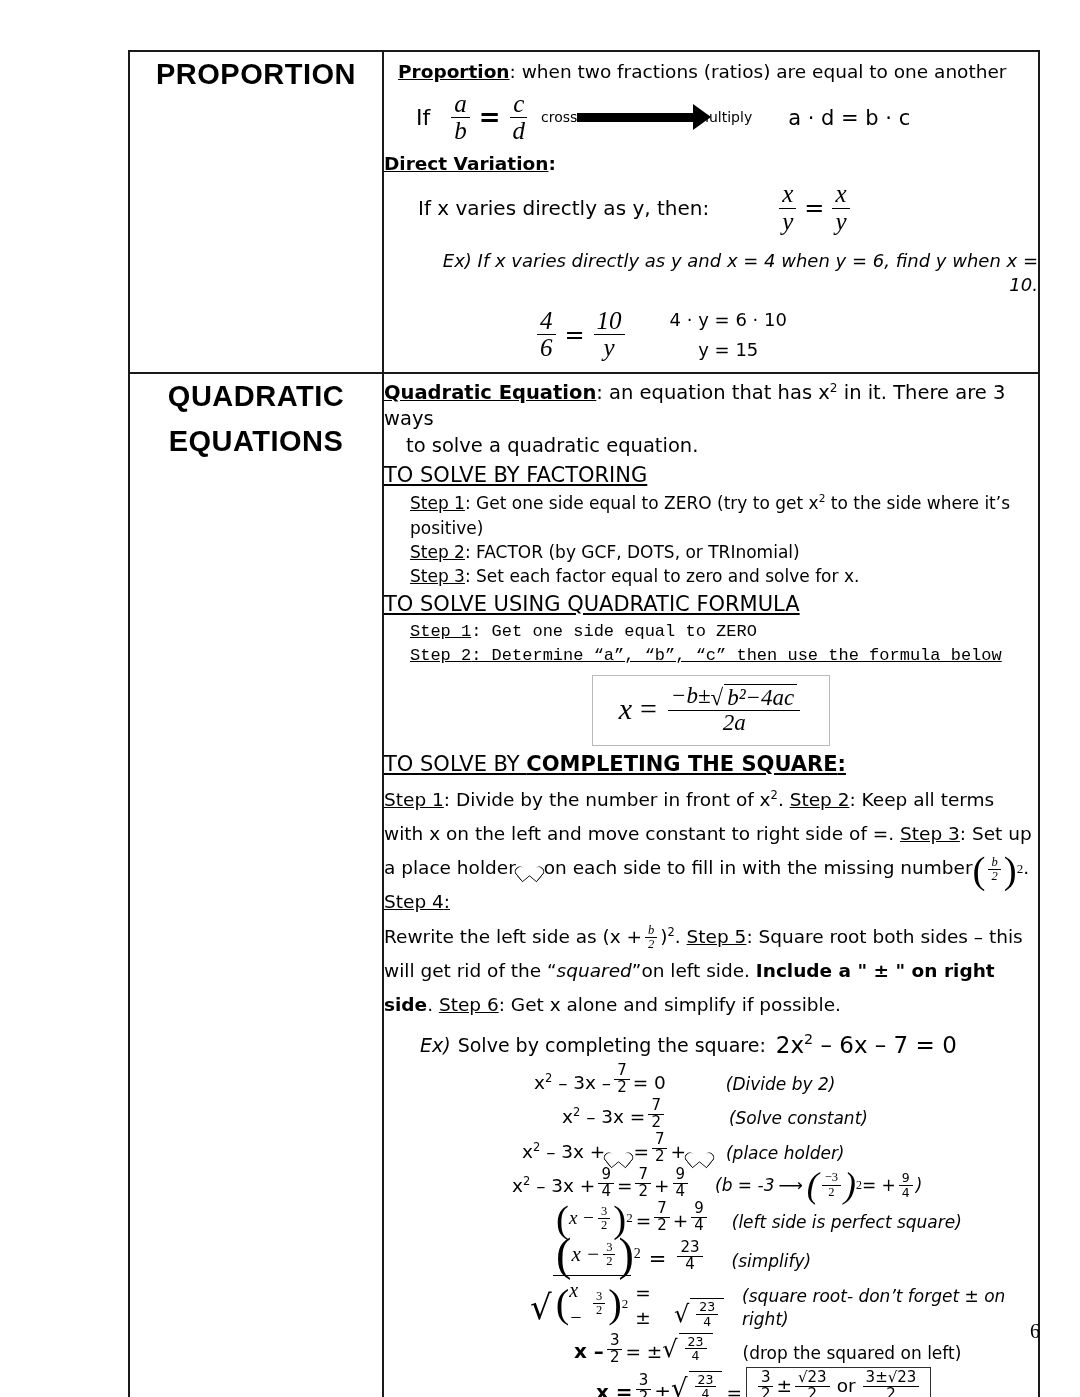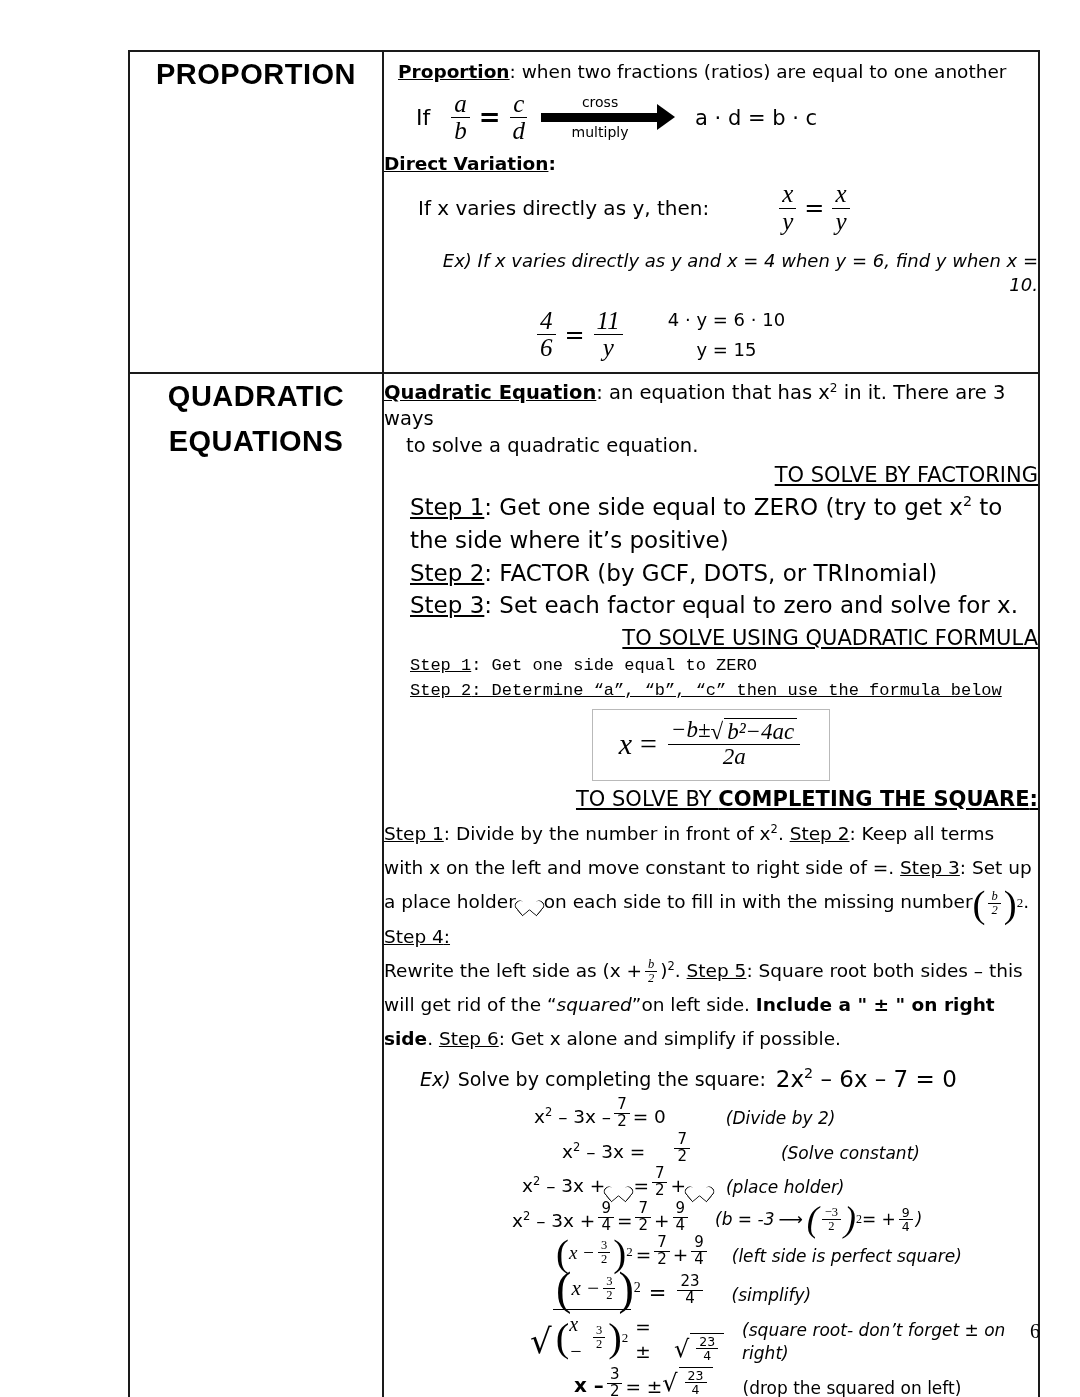--- a/index.html
+++ b/index.html
@@ -77,21 +77,21 @@
   }
   .sqrt .rad-body{border-top:1.6px solid #000;padding:1px 3px 0 3px;}
 
   .paren{
     display:inline-flex;align-items:center;vertical-align:middle;
     font-family:"Liberation Serif", serif;
   }
   .paren .big{font-size:2.1em;line-height:.8;font-weight:300;}
 
   .arrowbox{
-    display:inline-flex;flex-direction:column;align-items:center;
+    display:inline-flex;flex-direction:row;align-items:center;
     margin:0 10px;position:relative;
   }
   .arrow-line{
     position:relative;width:118px;height:9px;background:#000;margin:1px 0;
   }
   .arrow-line:after{
     content:"";position:absolute;right:-16px;top:-9px;
     border-left:18px solid #000;
     border-top:13px solid transparent;
     border-bottom:13px solid transparent;
@@ -104,21 +104,21 @@
     padding:8px 26px 10px 26px;
     background:#fff;
   }
   .ans-box{
     border:1.6px solid #303030;
     display:inline-flex;align-items:center;
     padding:2px 8px;
   }
 
   .center{text-align:center;}
-  .heading-ctr{text-align:right;font-size:20px;}
+  .heading-ctr{text-align:left;font-size:20px;}
   .eqrow{display:flex;align-items:flex-end;margin:2px 0;}
   .note{font-style:italic;font-size:17px;margin-left:18px;}
 
   .heart{
     display:inline-block;width:20px;height:19px;position:relative;
     vertical-align:middle;margin:0 4px;
   }
   .heart:before,.heart:after{
     content:"";position:absolute;top:1px;width:10px;height:15px;
     border:1.8px solid #000;border-radius:10px 10px 0 0;
@@ -192,21 +192,21 @@
 
         <div class="hw i" style="margin:14px 0 0 52px;font-size:18px;">Ex)  If x varies directly as y and x = 4 when y = 6, find y when x = 10.</div>
 
         <div class="row hw" style="margin:10px 0 10px 150px;">
           <span class="frac serif">
             <span class="num">4</span>
             <span class="den">6</span>
           </span>
           <span style="font-size:24px;margin:0 6px;">=</span>
           <span class="frac serif">
-            <span class="num">11</span>
+            <span class="num">10</span>
             <span class="den">y</span>
           </span>
           <span style="margin-left:42px;display:inline-flex;flex-direction:column;align-items:center;font-size:18px;">
             <span>4 · y = 6 · 10</span>
             <span style="margin-top:6px;">y = 15</span>
           </span>
         </div>
 
       </td>
     </tr>
@@ -222,21 +222,21 @@
 
       <td class="body-cell">
 
         <div class="hw" style="font-size:19.5px;margin:6px 0 0 0;">
           <span class="b u">Quadratic Equation</span><span>:  an equation that has x</span><sup>2</sup><span> in it.  There are 3 ways</span>
           <div style="margin-left:22px;">to solve a quadratic equation.</div>
         </div>
 
         <div class="heading-ctr hw u" style="margin:2px 0 2px 0;font-size:21px;">TO SOLVE BY FACTORING</div>
 
-        <div class="hw" style="font-size:23px;margin-left:26px;line-height:1.42;">
+        <div class="hw" style="font-size:17px;margin-left:26px;line-height:1.42;">
           <div>
             <span class="u">Step 1</span><span>:  Get one side equal to ZERO (try to get x</span><sup>2</sup><span> to the side where it’s positive)</span>
           </div>
           <div>
             <span class="u">Step 2</span><span>:  FACTOR (by GCF, DOTS, or TRInomial)</span>
           </div>
           <div>
             <span class="u">Step 3</span><span>:  Set each factor equal to zero and solve for x.</span>
           </div>
         </div>
@@ -302,21 +302,21 @@
         <div class="eqrow hw" style="margin-left:150px;">
           <span><span>x</span><sup>2</sup><span> – 3x – </span></span>
           <span class="frac small">
                 <span class="num">7</span>
                 <span class="den">2</span>
               </span>
           <span> = 0</span>
           <span class="note" style="margin-left:60px;">(Divide by 2)</span>
         </div>
 
-        <div class="eqrow hw" style="margin-left:178px;gap:26px;">
+        <div class="eqrow hw" style="margin-left:178px;">
           <span><span>x</span><sup>2</sup><span> – 3x  = </span></span>
           <span class="frac small">
                 <span class="num">7</span>
                 <span class="den">2</span>
               </span>
           <span class="note" style="margin-left:62px;">(Solve constant)</span>
         </div>
 
         <div class="eqrow hw" style="margin-left:138px;">
           <span><span>x</span><sup>2</sup><span> – 3x + </span></span>

